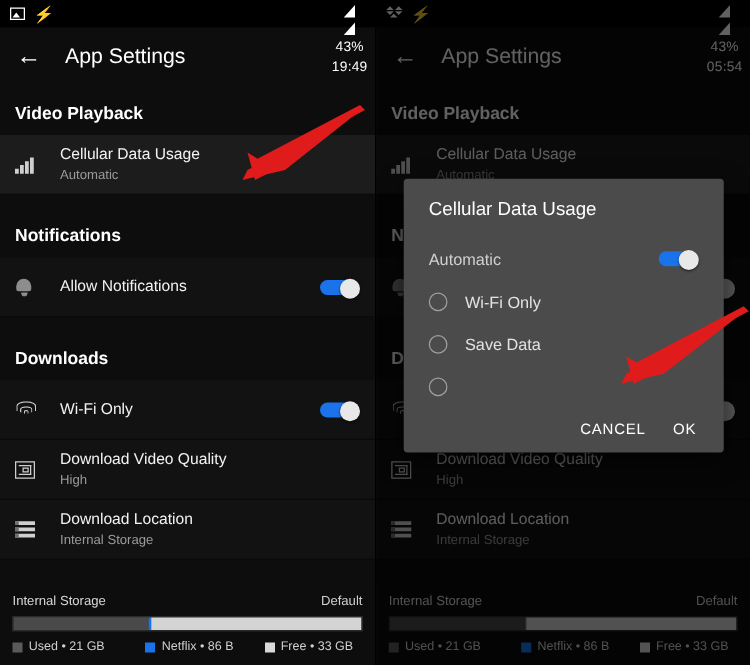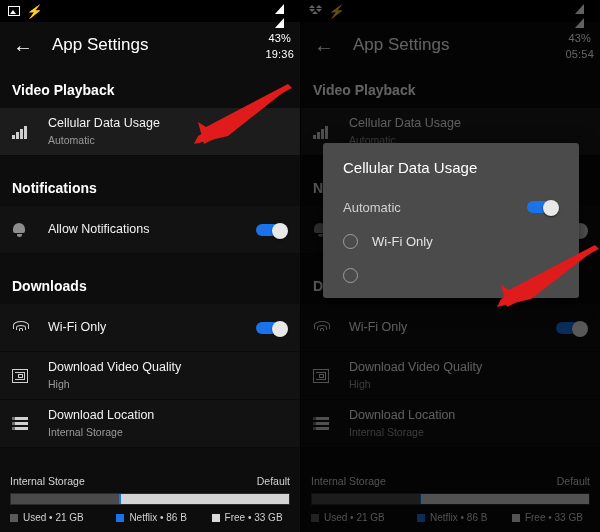--- a/index.html
+++ b/index.html
@@ -188,21 +188,21 @@
         <span class="icon-img"></span>
         <span class="icon-bolt">⚡</span>
       </div>
       <div class="sb-right">
         <span class="icon-alarm"></span>
         <span class="volte">VoLTE</span>
         <span class="icon-wifi"></span>
         <span class="icon-sig"></span>
         <span class="icon-sig s2"></span>
         <span class="sb-text">43%</span>
-        <span class="sb-text">19:36</span>
+        <span class="sb-text">19:49</span>
       </div>
     </div>
 
     <div class="appbar">
       <div class="back-btn">←</div>
       <div class="appbar-title">App Settings</div>
     </div>
 
     <div>
 
@@ -456,22 +456,30 @@
             <span class="thumb"></span>
           </div>
       </div>
 
       <div class="dlg-opt">
         <span class="radio"></span>
         <span class="label">Wi-Fi Only</span>
       </div>
       <div class="dlg-opt">
         <span class="radio"></span>
-      </div>
-
+        <span class="label">Save Data</span>
+      </div>
+      <div class="dlg-opt">
+        <span class="radio"></span>
+      </div>
+
+      <div class="dlg-actions">
+        <button class="dlg-btn">CANCEL</button>
+        <button class="dlg-btn">OK</button>
+      </div>
 
       <svg class="arrow arrow-right" viewBox="0 0 140 70">
         <path d="M136 6 L52 50 L64 54 L44 64 L38 42 L46 47 L132 2 Z" fill="#e01b1b"></path>
         <path d="M134 5 L38 56 L34 64 L68 56 Z" fill="#e01b1b"></path>
       </svg>
     </div>
   </div>
 
 </div>
 

